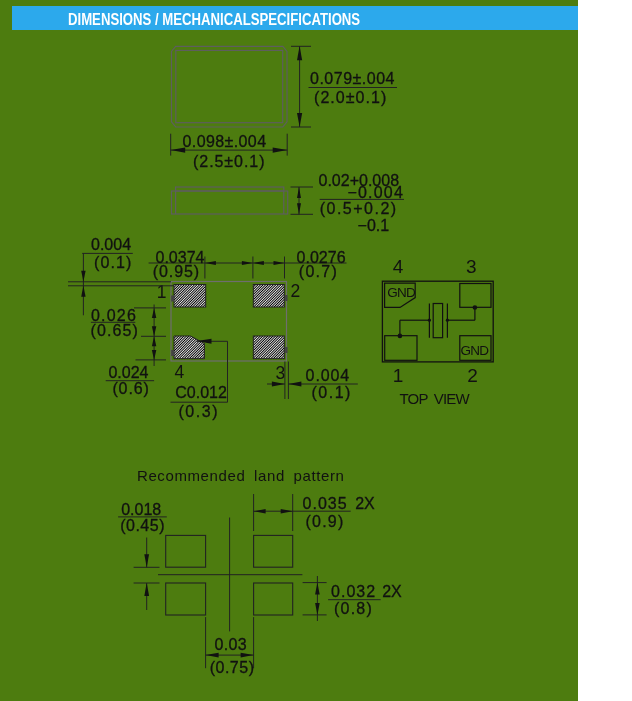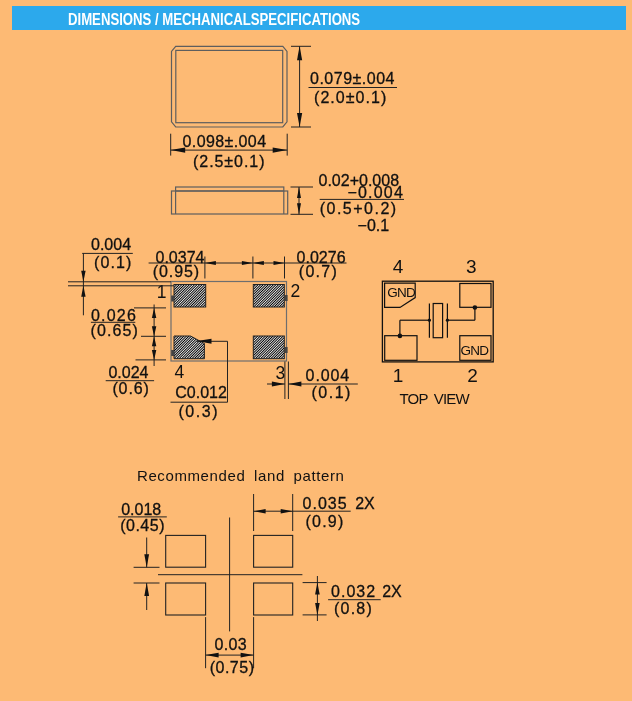--- a/index.html
+++ b/index.html
@@ -1,16 +1,16 @@
 <!DOCTYPE html>
 <html><head>
 <meta charset="utf-8">
 <style>
 html,body{margin:0;padding:0;background:#ffffff;}
-#page{position:relative;width:632px;height:701px;background:#fdba74;overflow:hidden;}
+#page{position:relative;width:578px;height:701px;background:#4d7c0f;overflow:hidden;}
 svg{font-family:"Liberation Sans",sans-serif;}
 text{fill:#111;}
 .dim{font-size:16px;stroke:#111;stroke-width:0.3px;}
 .lbl{font-size:17.5px;}
 </style>
 </head>
 <body>
 <div id="page">
 <svg width="632" height="701" viewBox="0 0 632 701">
 <defs>

